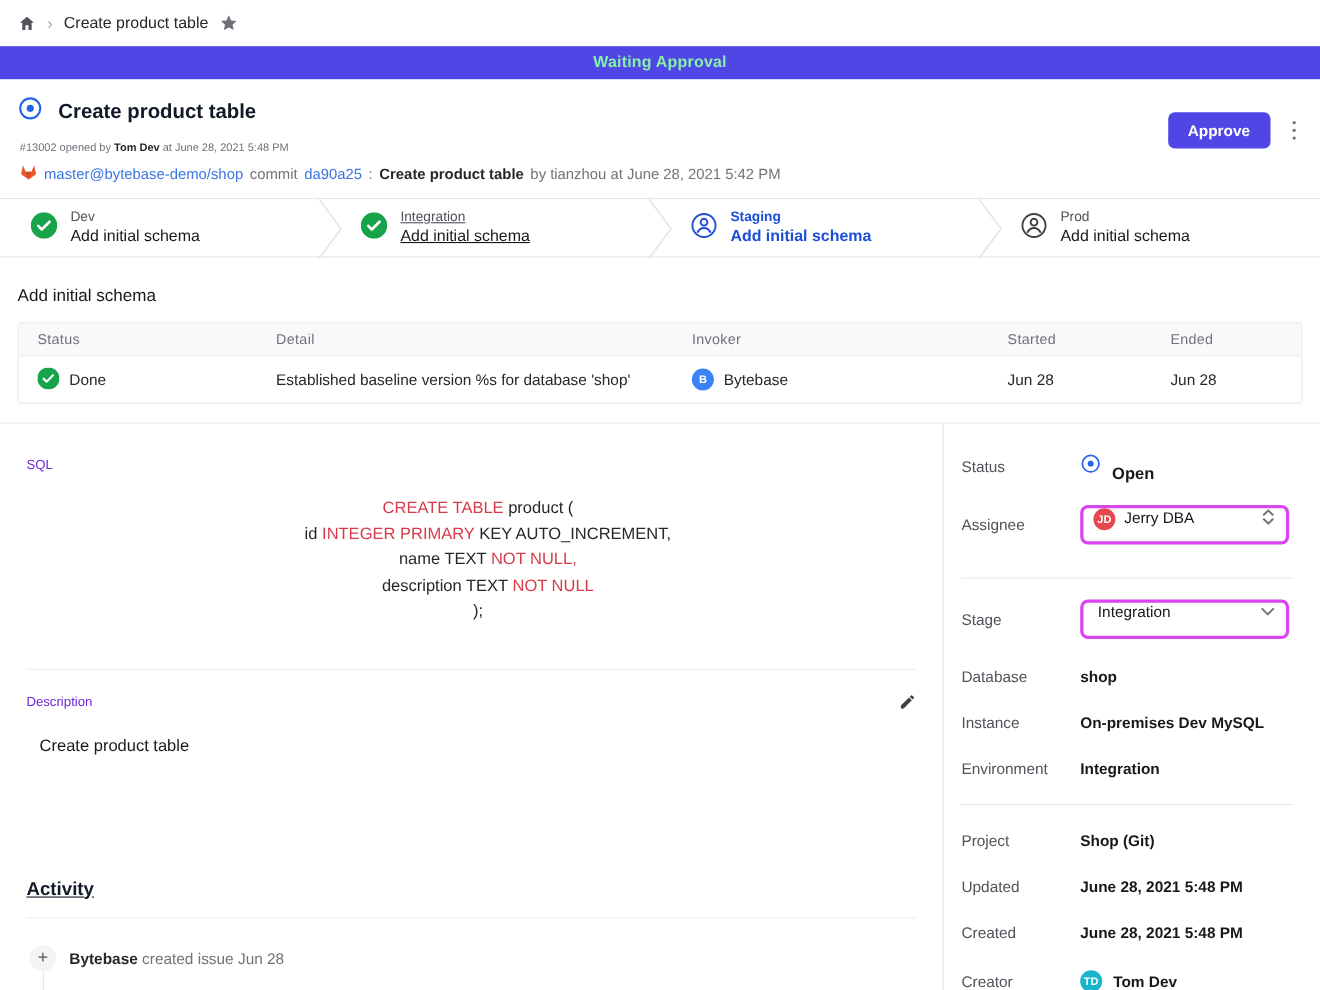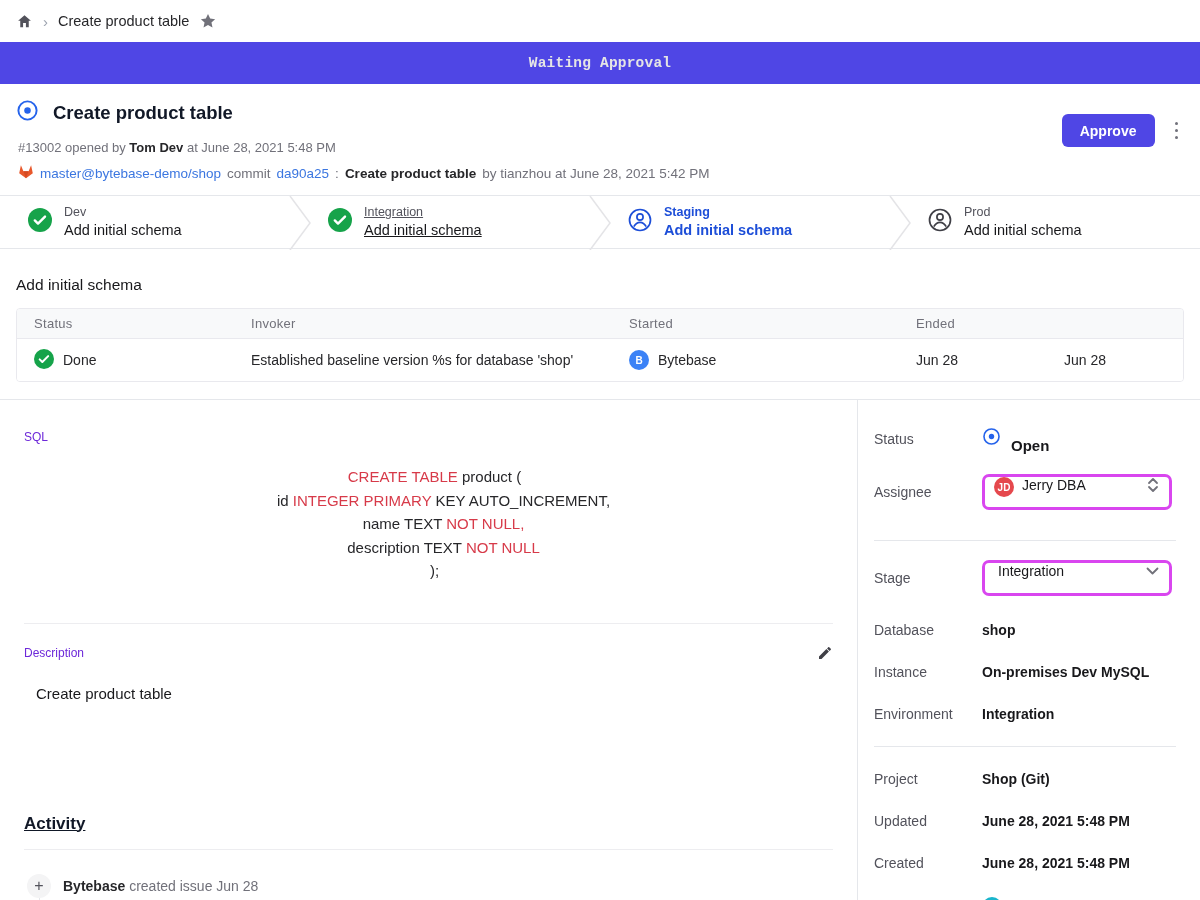--- a/index.html
+++ b/index.html
@@ -7,27 +7,27 @@
   body { font-family:"Liberation Sans", sans-serif; color:#18181b; }
   .app { position:relative; width:1200px; height:900px; overflow:hidden; background:#fff; }
 
   
   .crumb-bar { height:42px; display:flex; align-items:center; padding:0 16px; gap:10px; }
   .crumb-bar .sep { color:#9ca3af; font-size:15px; }
   .crumb-text { font-size:14.5px; color:#27272a; }
   .icon-btn { display:inline-flex; align-items:center; justify-content:center; background:none; border:none; cursor:pointer; }
 
   
-  .banner { height:42px; background:#4f46e5; color:#e5e5e5; font-size:14.5px; font-weight:700; display:flex; align-items:center; justify-content:center; letter-spacing:.2px;font-family:Liberation Mono, monospace; }
+  .banner { height:30px; background:#4f46e5; color:#86efac; font-size:14.5px; font-weight:700; display:flex; align-items:center; justify-content:center; letter-spacing:.2px; }
 
   
   .header { position:relative; padding:15px 16px 13px 16px; }
   .title-row { display:flex; align-items:center; gap:14px; }
   .title-row h1 { font-size:18.5px; font-weight:700; color:#111827; }
-  .meta1 { margin:14px 0 0 2px; font-size:13px; color:#71717a; }
+  .meta1 { margin:14px 0 0 2px; font-size:10px; color:#71717a; }
   .meta1 b, .meta2 b { color:#27272a; font-weight:700; }
   .meta2 { margin:9px 0 0 2px; font-size:13.5px; color:#71717a; display:flex; align-items:center; gap:6px; }
   .link { color:#3b76e0; text-decoration:none; cursor:pointer; }
   .header-actions { position:absolute; top:30px; right:18px; display:flex; align-items:center; gap:16px; }
   .btn-primary { background:#4f46e5; color:#fff; border:none; border-radius:6px; height:33px; padding:0 18px; font-size:14px; font-weight:700; font-family:inherit; cursor:pointer; }
   .kebab { display:flex; flex-direction:column; gap:3.5px; padding:4px; cursor:pointer; }
   .kebab i { width:3.5px; height:3.5px; border-radius:50%; background:#71717a; }
 
   
   .stage-bar { height:54px; border-top:1px solid #e5e7eb; border-bottom:1px solid #e5e7eb; display:flex; }
@@ -216,20 +216,21 @@
         <span class="stage-task">Add initial schema</span>
       </span>
     </div>
   </div>
 
   <div class="task-section">
     <div class="task-title">Add initial schema</div>
     <div class="task-table">
       <div class="t-head">
         <div>Status</div>
+        <div>Detail</div>
         <div>Invoker</div>
         <div>Started</div>
         <div>Ended</div>
       </div>
       <div class="t-row">
         <div>
           <span>
             <svg width="20" height="20" viewBox="0 0 24 24">
                 <circle cx="12" cy="12" r="12" fill="#16a34a"></circle>
                 <path d="M6.8 12.4l3.2 3.2 7-7" stroke="#fff" stroke-width="2.4" fill="none" stroke-linecap="round" stroke-linejoin="round"></path>

